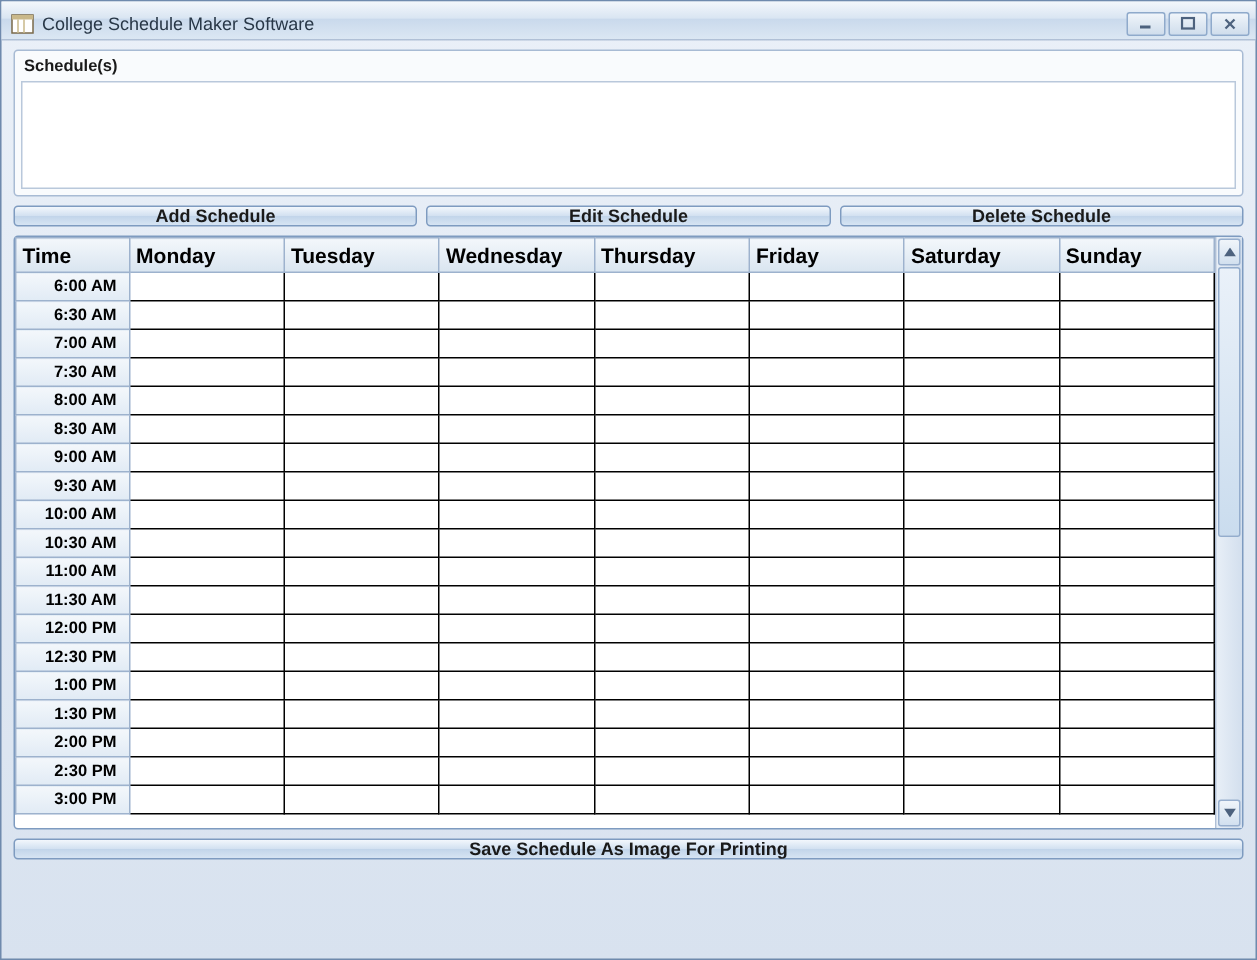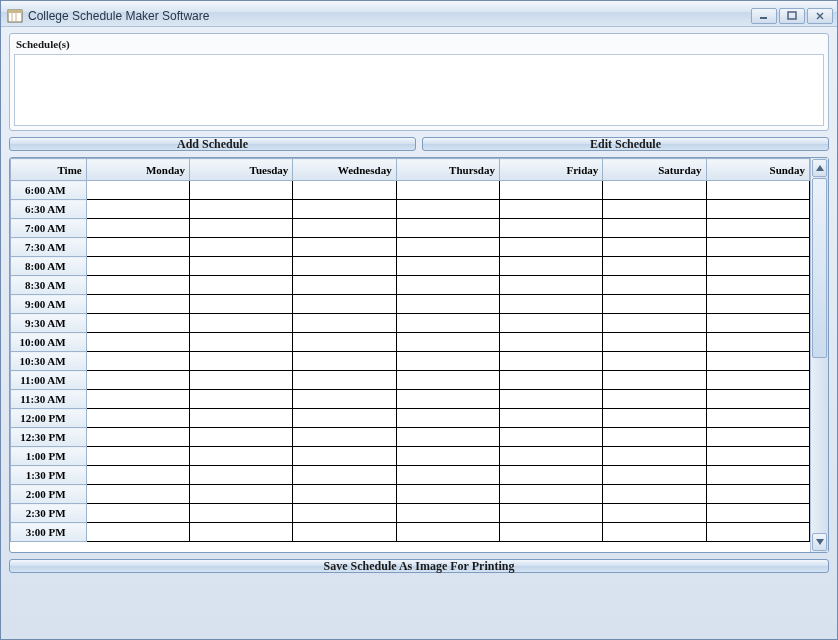--- a/index.html
+++ b/index.html
@@ -50,21 +50,20 @@
     border-radius: 2px;
     display: flex;
     align-items: center;
     justify-content: center;
     color: #4d627e;
     font-size: 10px;
     cursor: pointer;
   }
   .content {
     padding: 6px 8px 8px 8px;
-    font-family: Liberation Serif, serif;
   }
   .group {
     border: 1px solid #a8bbd4;
     border-radius: 3px;
     background: #f9fbfd;
     padding: 2px;
     margin-bottom: 6px;
   }
   .group-label {
     font-weight: bold;
@@ -113,39 +112,39 @@
     overflow: hidden;
   }
   table.grid {
     border-collapse: collapse;
     width: 100%;
     table-layout: fixed;
   }
   table.grid th {
     background: linear-gradient(#f3f7fb, #d9e5f0);
     border: 1px solid #9db2cd;
-    text-align: right;
+    text-align: left;
     padding: 3px 4px;
     font-weight: bold;
-    font-size: 11px;
+    font-size: 14px;
     color: #000;
     height: 22px;
   }
   table.grid td {
     border: 1px solid #000;
     height: 19px;
     padding: 0 3px;
     font-size: 11px;
   }
   table.grid td.time {
     background: linear-gradient(#f3f7fb, #e1ebf5);
     text-align: right;
     font-weight: bold;
     border: 1px solid #9db2cd;
-    padding-right: 20px;
+    padding-right: 8px;
   }
   .col-time { width: 74px; }
   .col-day { width: 101px; }
   .vscroll {
     width: 18px;
     background: linear-gradient(90deg, #e8eff7, #d3dfee);
     border-left: 1px solid #b0c0d6;
     display: flex;
     flex-direction: column;
   }
@@ -212,20 +211,21 @@
   <div class="content">
 
     <div class="group">
       <div class="group-label">Schedule(s)</div>
       <div class="schedule-list"></div>
     </div>
 
     <div class="btn-row">
       <div class="btn">Add Schedule</div>
       <div class="btn">Edit Schedule</div>
+      <div class="btn">Delete Schedule</div>
     </div>
 
     <div class="grid-wrap">
       <div class="grid-scroll">
         <table class="grid">
           <colgroup>
             <col class="col-time">
             <col class="col-day">
               <col class="col-day">
               <col class="col-day">

